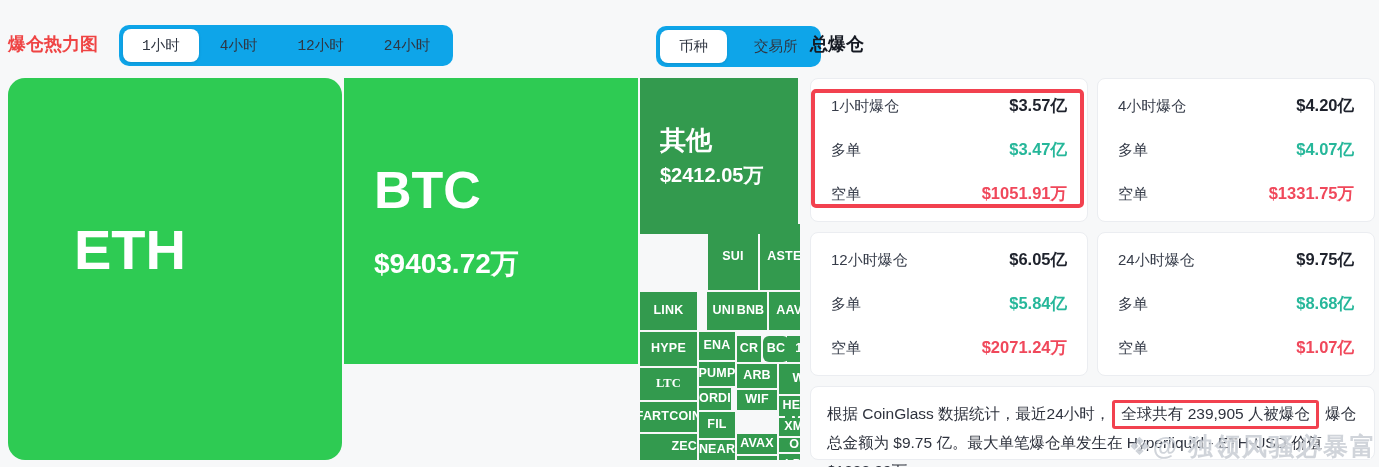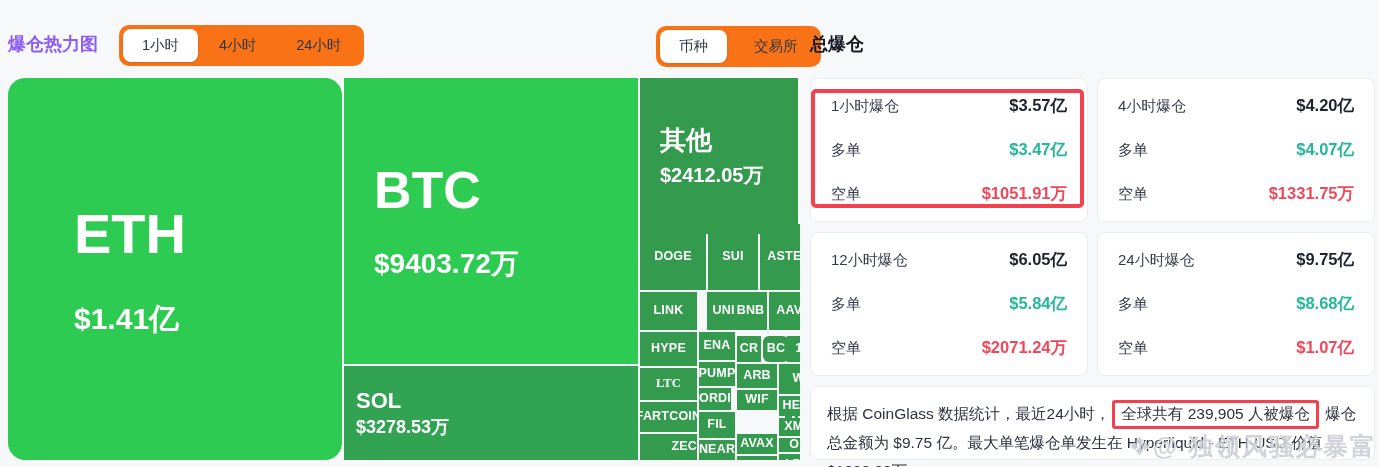--- a/index.html
+++ b/index.html
@@ -6,22 +6,22 @@
   html,body{margin:0;padding:0;}
   body{
     width:1379px;height:467px;position:relative;overflow:hidden;
     background:#f7f8f9;
     font-family:"Liberation Sans","DejaVu Sans",sans-serif;
     -webkit-font-smoothing:antialiased;
   }
   .stage{position:absolute;inset:0;}
 
   
-  .page-title{position:absolute;left:8px;top:32px;font-size:18px;font-weight:700;color:#8b5cf6;}
-  .tab-group{position:absolute;display:flex;align-items:center;background:#f97316;border-radius:10px;padding:4px;gap:2px;}
+  .page-title{position:absolute;left:8px;top:32px;font-size:18px;font-weight:700;color:#ef4444;}
+  .tab-group{position:absolute;display:flex;align-items:center;background:#0ea5e9;border-radius:10px;padding:4px;gap:2px;font-family:Liberation Mono, monospace;}
   #time-tabs{left:119px;top:25px;}
   #view-tabs{left:656px;top:26px;gap:8px;}
   .tab{padding:7px 19px;font-size:14.5px;color:#303642;border-radius:8px;cursor:pointer;white-space:nowrap;}
   .tab.active{background:#ffffff;box-shadow:0 1px 3px rgba(20,30,50,.14);font-weight:500;}
   .section-title{position:absolute;left:810px;top:32px;font-size:18px;font-weight:700;color:#151922;}
 
   
   .treemap{position:absolute;left:8px;top:78px;width:792px;height:382px;overflow:hidden;}
   .tile{position:absolute;display:flex;flex-direction:column;justify-content:center;color:#fff;overflow:hidden;box-sizing:border-box;cursor:pointer;}
   .tile.bright{background:var(--bright);}
@@ -54,48 +54,41 @@
 </head>
 <body style="--bright: #2ecb53; --mid: #32a352; --deep: #339a4e; --teal: #26b79a; --red: #f0485b; --ann: #f2414f; background: rgb(247, 248, 249);">
 
 <div class="stage">
 
   <div class="page-title">爆仓热力图</div>
 
   <div class="tab-group" id="time-tabs">
       <div class="tab active">1小时</div>
       <div class="tab">4小时</div>
+      <div class="tab">12小时</div>
       <div class="tab">24小时</div>
     </div>
   <div class="tab-group" id="view-tabs">
       <div class="tab active">币种</div>
       <div class="tab">交易所</div>
     </div>
 
   <div class="section-title">总爆仓</div>
 
   <div class="treemap" id="treemap">
       <div class="tile bright" style="left: 0px; top: 0px; width: 334px; height: 382px; padding-left: 66px; border-radius: 17px;">
         <div class="t-name" style="font-size: 56px; margin-bottom: 38px;">ETH</div>
-        <div class="t-value" style="font-size: 30px;">$1.41亿</div>
       </div>
       <div class="tile bright" style="left: 336px; top: 0px; width: 294px; height: 286px; padding-left: 30px;">
         <div class="t-name" style="font-size: 52px; margin-bottom: 30px;">BTC</div>
         <div class="t-value" style="font-size: 28px;">$9403.72万</div>
       </div>
-      <div class="tile mid" style="left: 336px; top: 288px; width: 294px; height: 94px; padding-left: 12px;">
-        <div class="t-name" style="font-size: 22px; margin-bottom: 5px;">SOL</div>
-        <div class="t-value" style="font-size: 18px;">$3278.53万</div>
-      </div>
       <div class="tile deep" style="left: 632px; top: 0px; width: 158px; height: 156px; padding-left: 20px;">
         <div class="t-name" style="font-size: 26px; margin-bottom: 9px;">其他</div>
         <div class="t-value" style="font-size: 20px;">$2412.05万</div>
-      </div>
-      <div class="tile deep small" style="left: 632px; top: 146px; width: 66px; height: 66px;">
-        <div class="t-name">DOGE</div>
       </div>
       <div class="tile deep small" style="left: 700px; top: 146px; width: 50px; height: 66px;">
         <div class="t-name">SUI</div>
       </div>
       <div class="tile deep small" style="left: 752px; top: 146px; width: 58px; height: 66px;">
         <div class="t-name">ASTER</div>
       </div>
       <div class="tile deep small" style="left: 632px; top: 214px; width: 57px; height: 38px;">
         <div class="t-name">LINK</div>
       </div>

